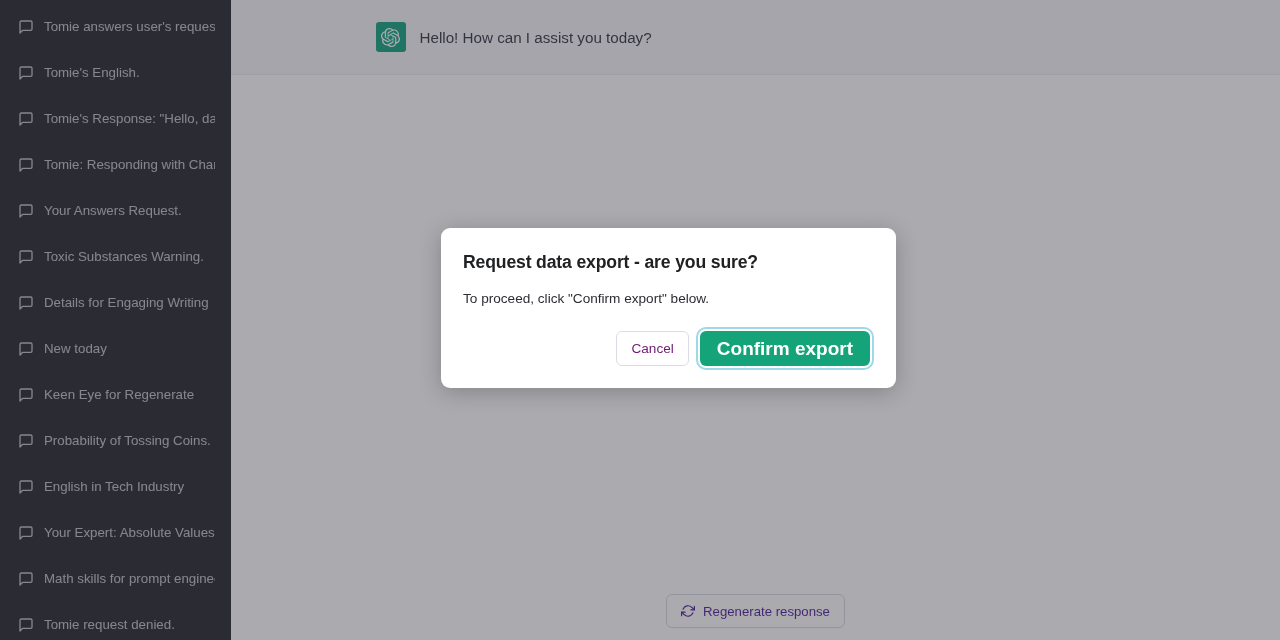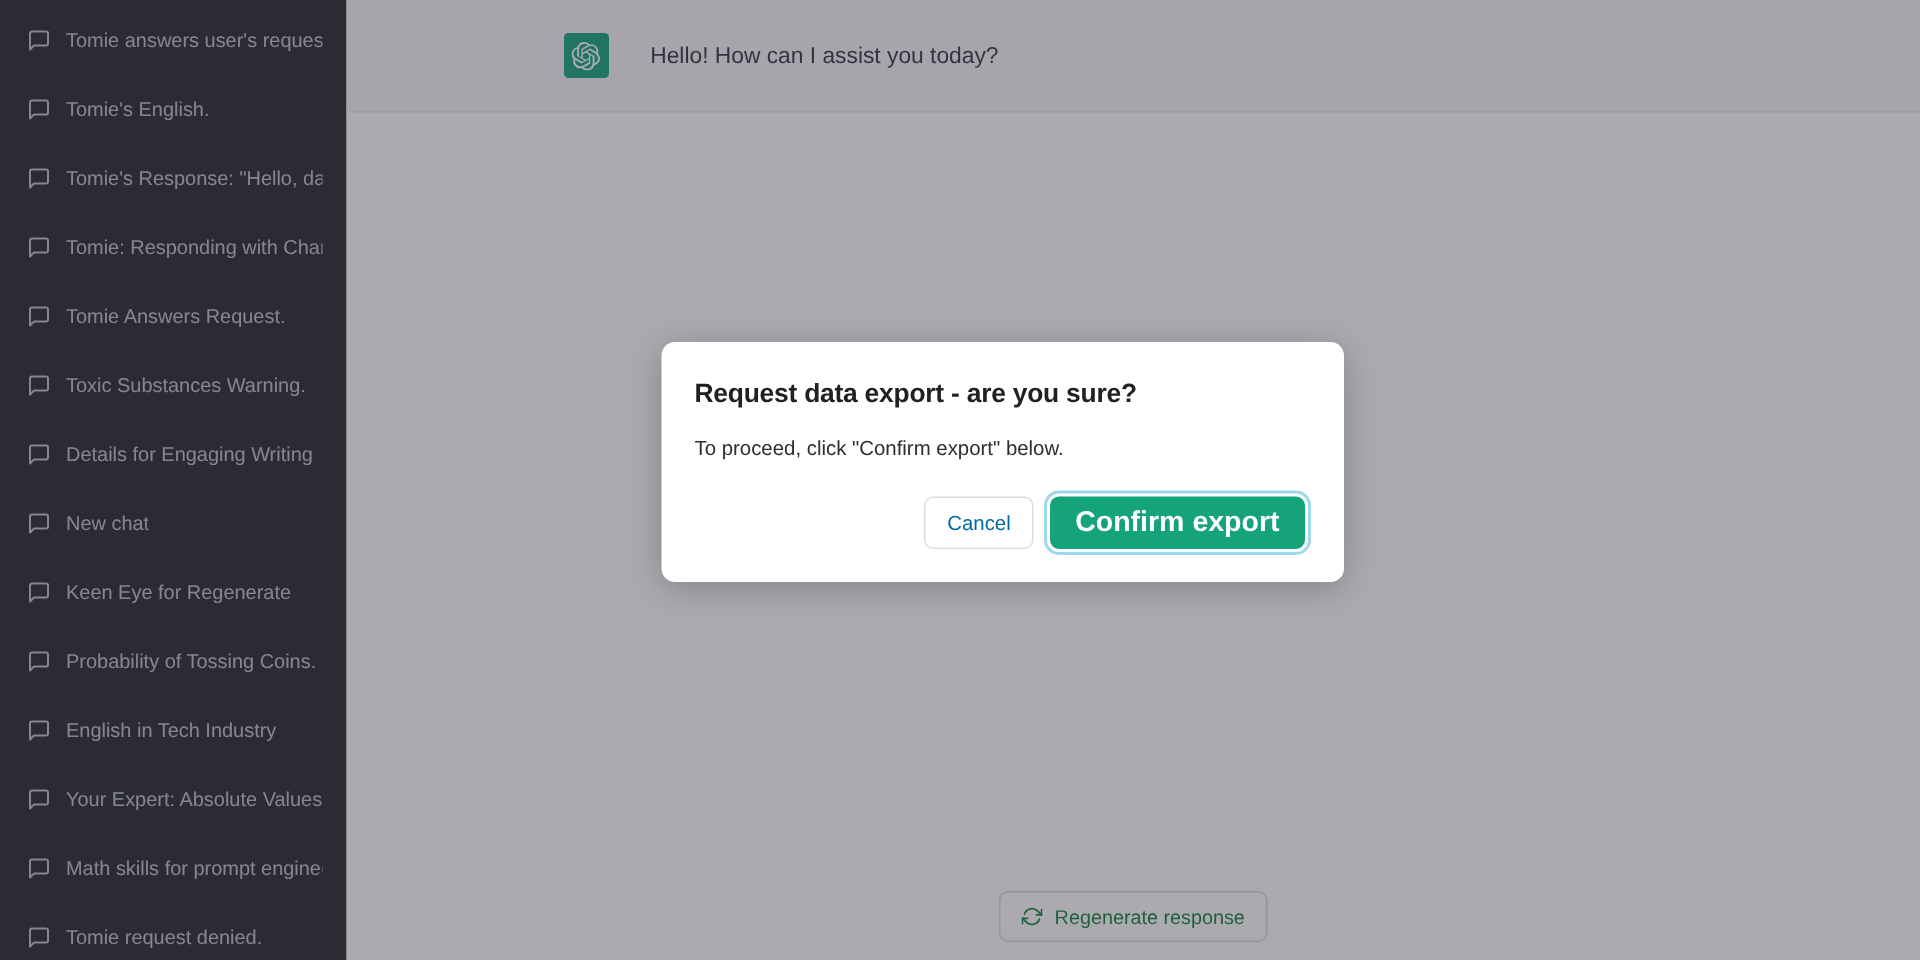--- a/index.html
+++ b/index.html
@@ -79,21 +79,21 @@
     padding: 22px 0;
     display: block;
   }
   .message-inner {
     position: relative;
     max-width: 760px;
     margin: 0 auto;
     padding: 0 48px 0 0;
     display: flex;
     align-items: flex-end;
-    gap: 28px;
+    gap: 14px;
   }
   .avatar {
     flex: 0 0 30px;
     width: 30px;
     height: 30px;
     border-radius: 3px;
     background: #10a37f;
     display: flex;
     align-items: center;
     justify-content: center;
@@ -118,21 +118,21 @@
   }
   .regenerate-btn {
     display: inline-flex;
     align-items: center;
     gap: 8px;
     height: 34px;
     padding: 0 14px;
     border: 1px solid #d9d9e3;
     border-radius: 6px;
     background: #ffffff;
-    color: #15803d;
+    color: #4c1d95;
     font-size: 13.2px;
     font-family: inherit;
     cursor: pointer;
   }
   .regenerate-btn svg { display: block; }
 
   
   .overlay-sidebar {
     position: absolute;
     left: 0; top: 0;
@@ -204,21 +204,21 @@
     gap: 11px;
     margin-top: 22px;
   }
   .btn-cancel {
     min-width: 61px;
     height: 35px;
     padding: 0 14px;
     border: 1px solid #dcdce4;
     border-radius: 6px;
     background: #ffffff;
-    color: #0369a1;
+    color: #701a75;
     font-size: 13.6px;
     font-family: inherit;
     cursor: pointer;
   }
   .btn-confirm {
     height: 35px;
     padding: 0 17px;
     border: none;
     border-radius: 6px;
     background: #15a379;
@@ -269,21 +269,21 @@
             </svg>
           </span>
           <span class="sidebar-item-label">Tomie: Responding with Char</span>
         </li>
         <li class="sidebar-item">
           <span class="chat-icon">
             <svg width="16" height="16" viewBox="0 0 24 24" fill="none" stroke="currentColor" stroke-width="2" stroke-linecap="round" stroke-linejoin="round">
               <path d="M21 15a2 2 0 0 1-2 2H7l-4 4V5a2 2 0 0 1 2-2h14a2 2 0 0 1 2 2z"></path>
             </svg>
           </span>
-          <span class="sidebar-item-label">Tomie Answers Request.</span>
+          <span class="sidebar-item-label">Your Answers Request.</span>
         </li>
         <li class="sidebar-item">
           <span class="chat-icon">
             <svg width="16" height="16" viewBox="0 0 24 24" fill="none" stroke="currentColor" stroke-width="2" stroke-linecap="round" stroke-linejoin="round">
               <path d="M21 15a2 2 0 0 1-2 2H7l-4 4V5a2 2 0 0 1 2-2h14a2 2 0 0 1 2 2z"></path>
             </svg>
           </span>
           <span class="sidebar-item-label">Toxic Substances Warning.</span>
         </li>
         <li class="sidebar-item">
@@ -293,21 +293,21 @@
             </svg>
           </span>
           <span class="sidebar-item-label">Details for Engaging Writing</span>
         </li>
         <li class="sidebar-item">
           <span class="chat-icon">
             <svg width="16" height="16" viewBox="0 0 24 24" fill="none" stroke="currentColor" stroke-width="2" stroke-linecap="round" stroke-linejoin="round">
               <path d="M21 15a2 2 0 0 1-2 2H7l-4 4V5a2 2 0 0 1 2-2h14a2 2 0 0 1 2 2z"></path>
             </svg>
           </span>
-          <span class="sidebar-item-label">New chat</span>
+          <span class="sidebar-item-label">New today</span>
         </li>
         <li class="sidebar-item">
           <span class="chat-icon">
             <svg width="16" height="16" viewBox="0 0 24 24" fill="none" stroke="currentColor" stroke-width="2" stroke-linecap="round" stroke-linejoin="round">
               <path d="M21 15a2 2 0 0 1-2 2H7l-4 4V5a2 2 0 0 1 2-2h14a2 2 0 0 1 2 2z"></path>
             </svg>
           </span>
           <span class="sidebar-item-label">Keen Eye for Regenerate</span>
         </li>
         <li class="sidebar-item">

